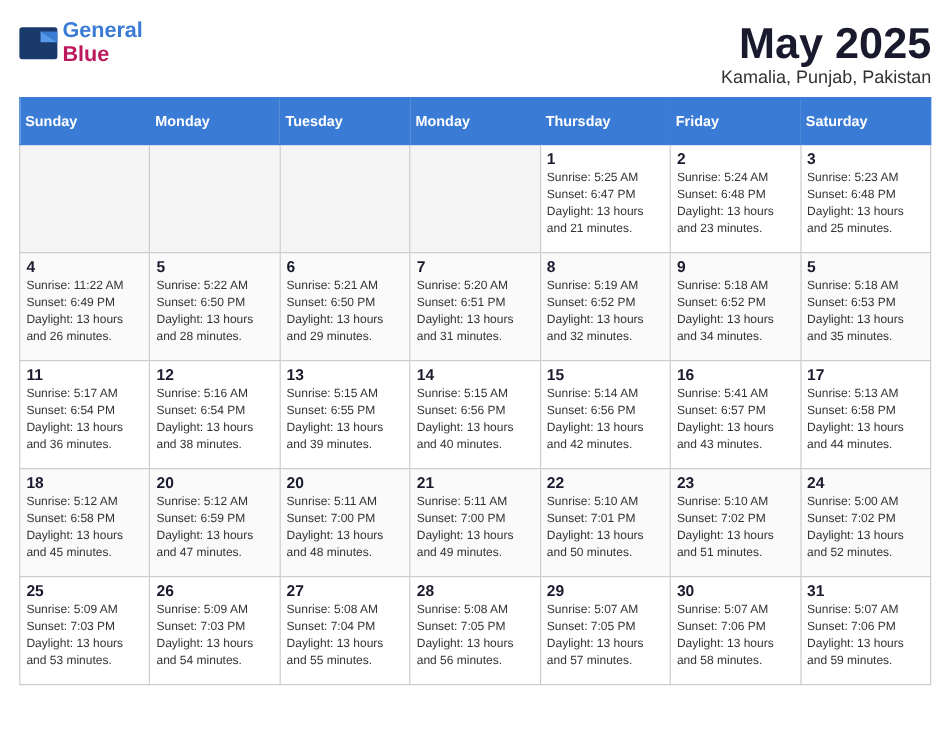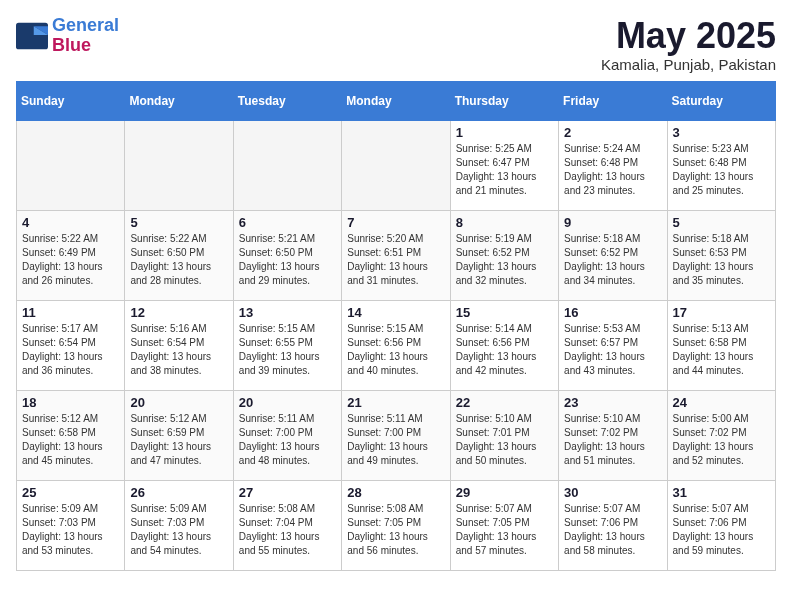--- a/index.html
+++ b/index.html
@@ -146,21 +146,21 @@
           <span class="day-num">3</span>
           <div class="day-info">Sunrise: 5:23 AM
 Sunset: 6:48 PM
 Daylight: 13 hours
 and 25 minutes.</div>
         </td>
       </tr>
       <tr>
         <td>
           <span class="day-num">4</span>
-          <div class="day-info">Sunrise: 5:22 AM
+          <div class="day-info">Sunrise: 11:22 AM
 Sunset: 6:49 PM
 Daylight: 13 hours
 and 26 minutes.</div>
         </td>
         <td>
           <span class="day-num">5</span>
           <div class="day-info">Sunrise: 5:22 AM
 Sunset: 6:50 PM
 Daylight: 13 hours
 and 28 minutes.</div>
@@ -232,21 +232,21 @@
         </td>
         <td>
           <span class="day-num">15</span>
           <div class="day-info">Sunrise: 5:14 AM
 Sunset: 6:56 PM
 Daylight: 13 hours
 and 42 minutes.</div>
         </td>
         <td>
           <span class="day-num">16</span>
-          <div class="day-info">Sunrise: 5:53 AM
+          <div class="day-info">Sunrise: 5:41 AM
 Sunset: 6:57 PM
 Daylight: 13 hours
 and 43 minutes.</div>
         </td>
         <td>
           <span class="day-num">17</span>
           <div class="day-info">Sunrise: 5:13 AM
 Sunset: 6:58 PM
 Daylight: 13 hours
 and 44 minutes.</div>

